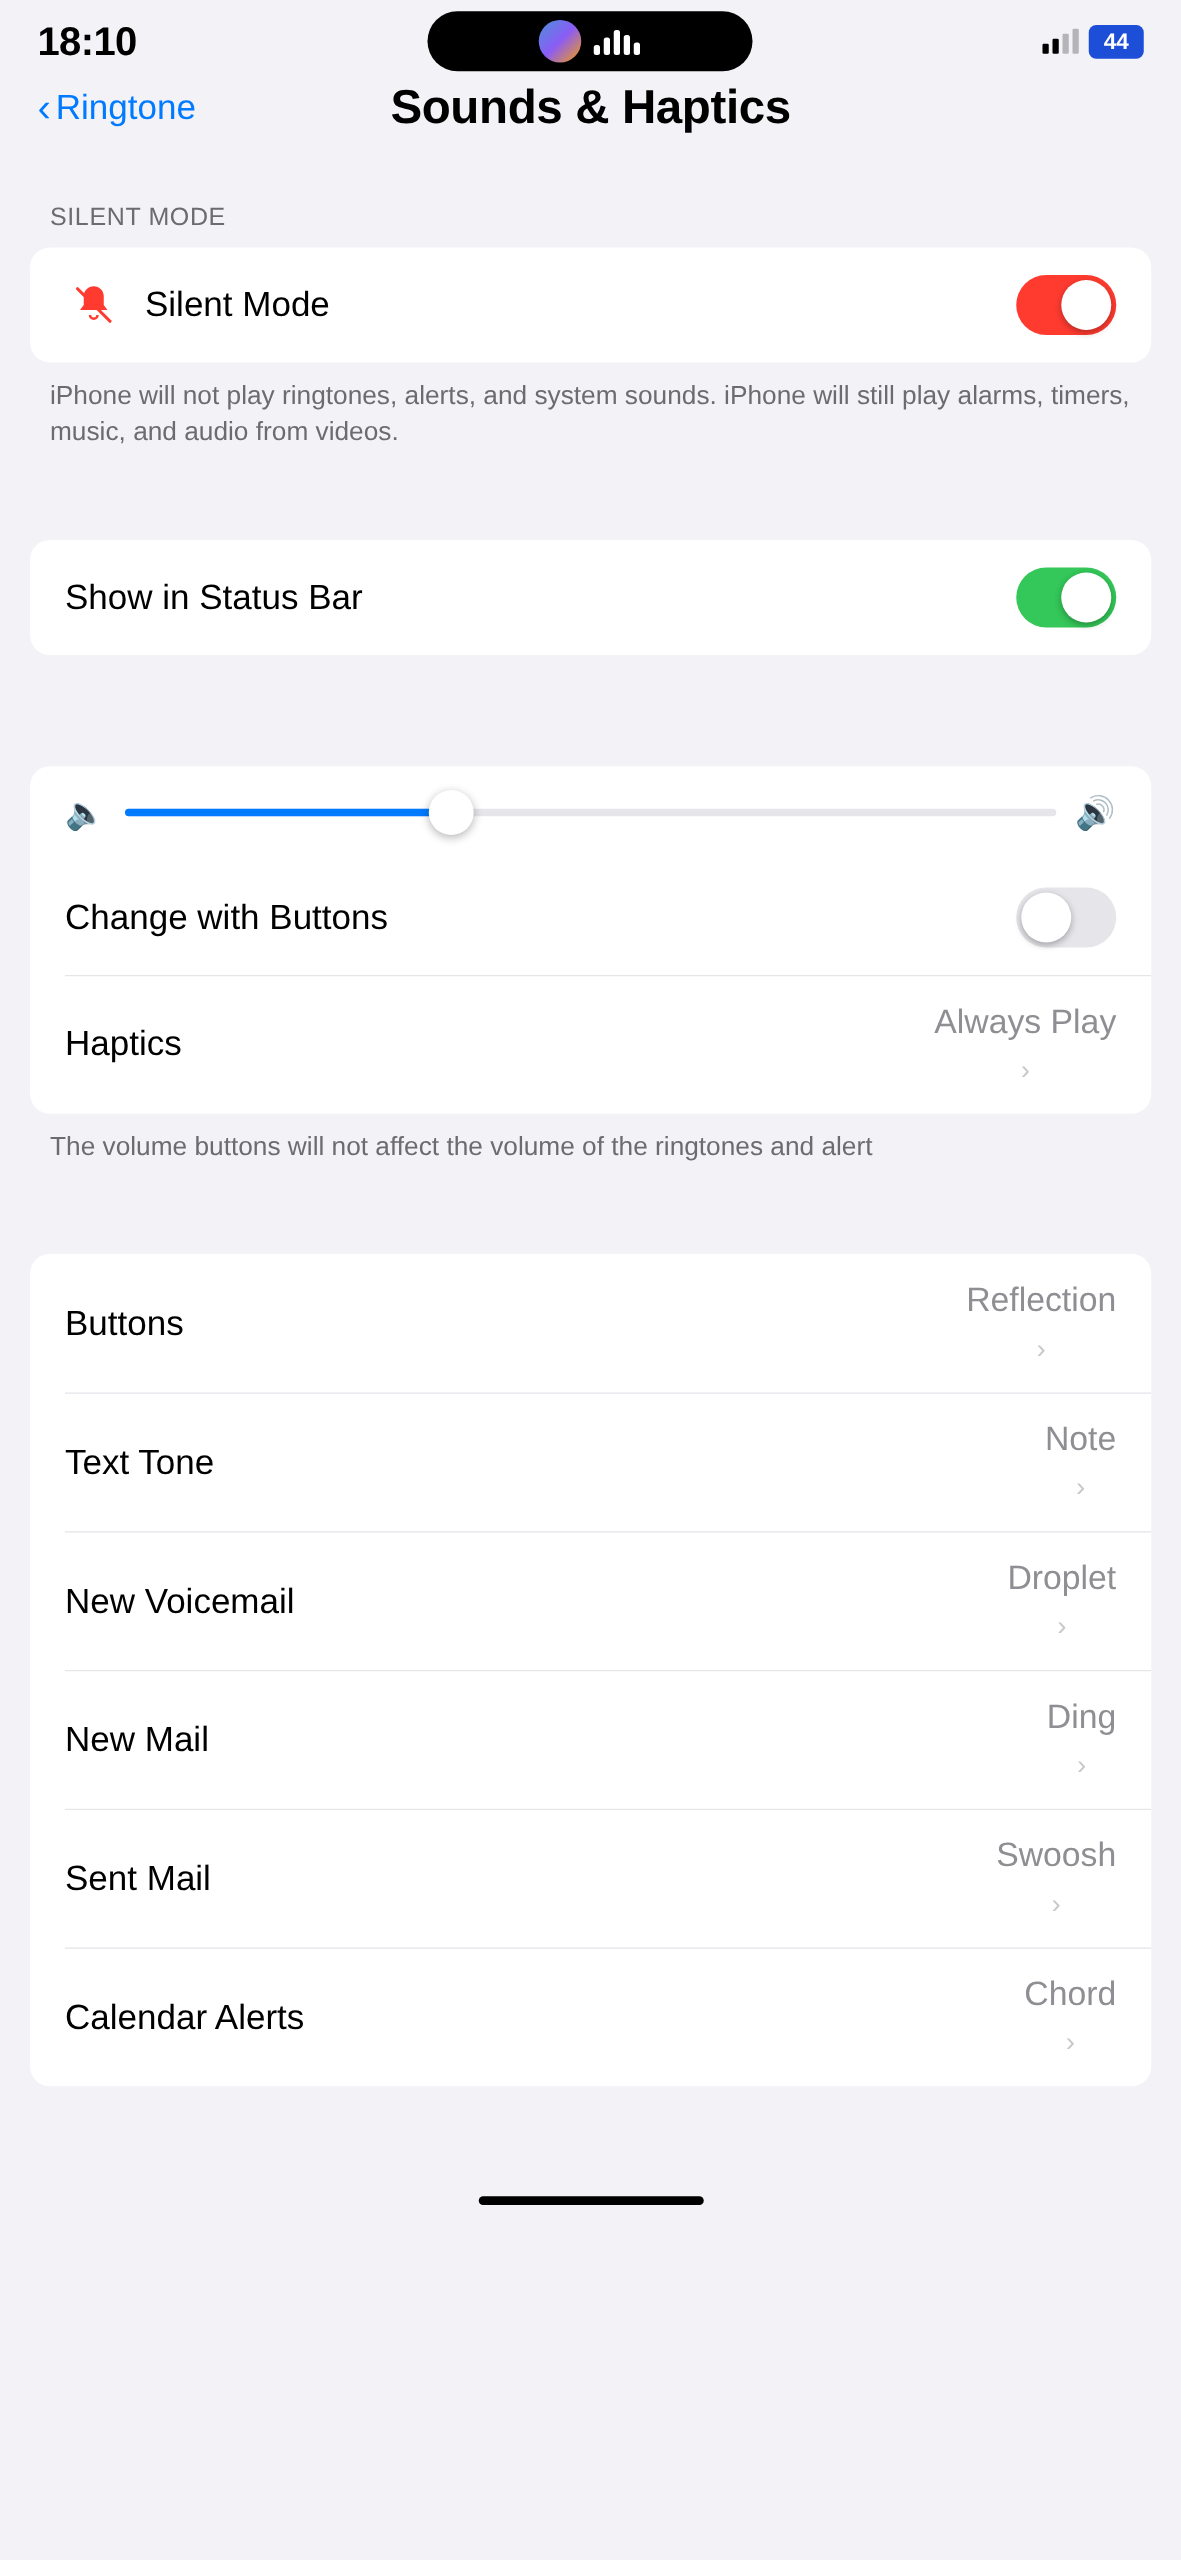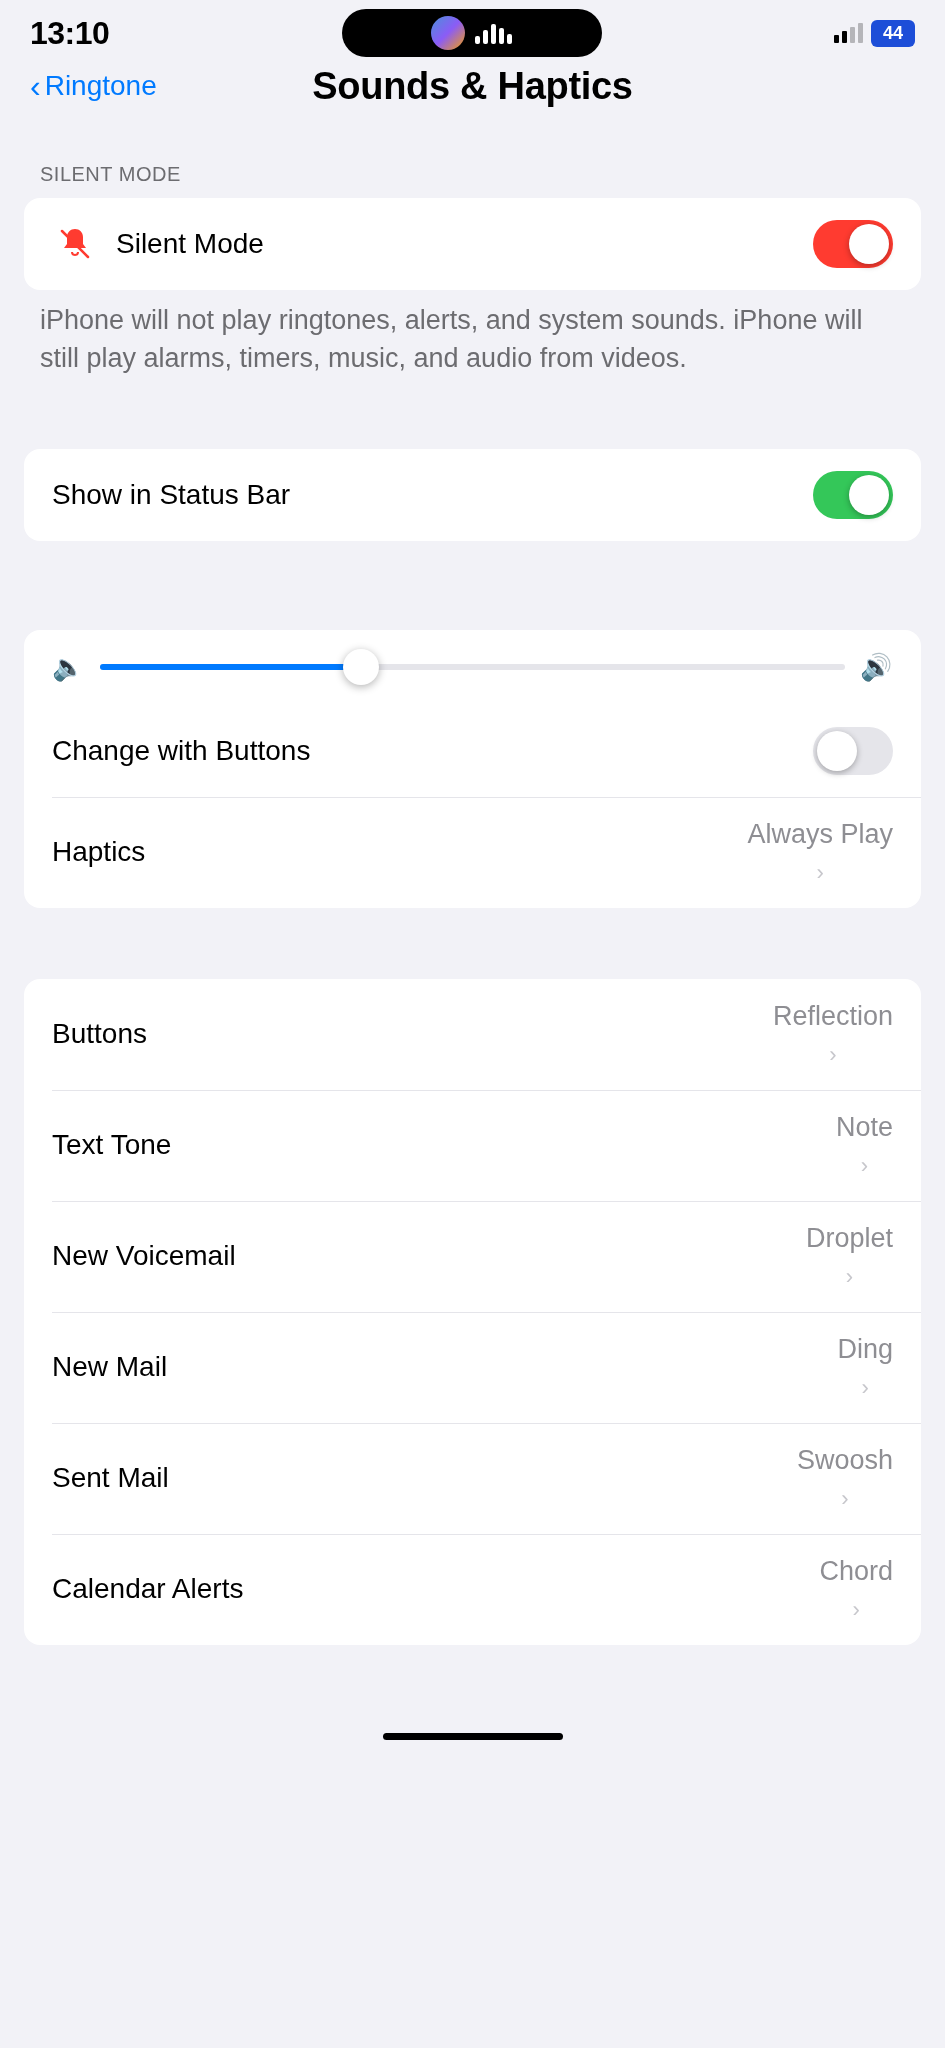--- a/index.html
+++ b/index.html
@@ -120,21 +120,21 @@
     }
     .section-header {
       font-size: 20px;
       font-weight: 500;
       color: #6c6c70;
       letter-spacing: 0.5px;
       text-transform: uppercase;
       padding: 0 40px 12px 40px;
     }
     .section-footer {
-      font-size: 27px;
+      font-size: 21px;
       color: #6c6c70;
       padding: 12px 40px 0 40px;
       line-height: 1.4;
     }
 
     
     .card {
       background: #fff;
       border-radius: 16px;
       margin: 0 24px;
@@ -272,21 +272,21 @@
       border-radius: 4px;
     }
 
     
     .spacer { height: 18px; }
   </style>
 </head>
 <body>
 
 <div class="status-bar">
-  <span class="status-time">13:10</span>
+  <span class="status-time">18:10</span>
   <div class="status-center">
     <div class="status-avatar"></div>
     <div class="audio-bars">
       <div class="audio-bar" style="height:8px"></div>
       <div class="audio-bar" style="height:14px"></div>
       <div class="audio-bar" style="height:20px"></div>
       <div class="audio-bar" style="height:16px"></div>
       <div class="audio-bar" style="height:10px"></div>
     </div>
   </div>
@@ -370,20 +370,21 @@
     </div>
 
     <div class="row">
       <span class="row-label">Haptics</span>
       <div class="row-right">
         <span class="row-value">Always Play</span>
         <span class="row-chevron">›</span>
       </div>
     </div>
   </div>
+  <div class="section-footer">The volume buttons will not affect the volume of the ringtones and alert</div>
 </div>
 
 <div class="spacer"></div>
 
 <div class="section">
   <div class="card">
     <div class="row">
       <span class="row-label">Buttons</span>
       <div class="row-right">
         <span class="row-value">Reflection</span>

